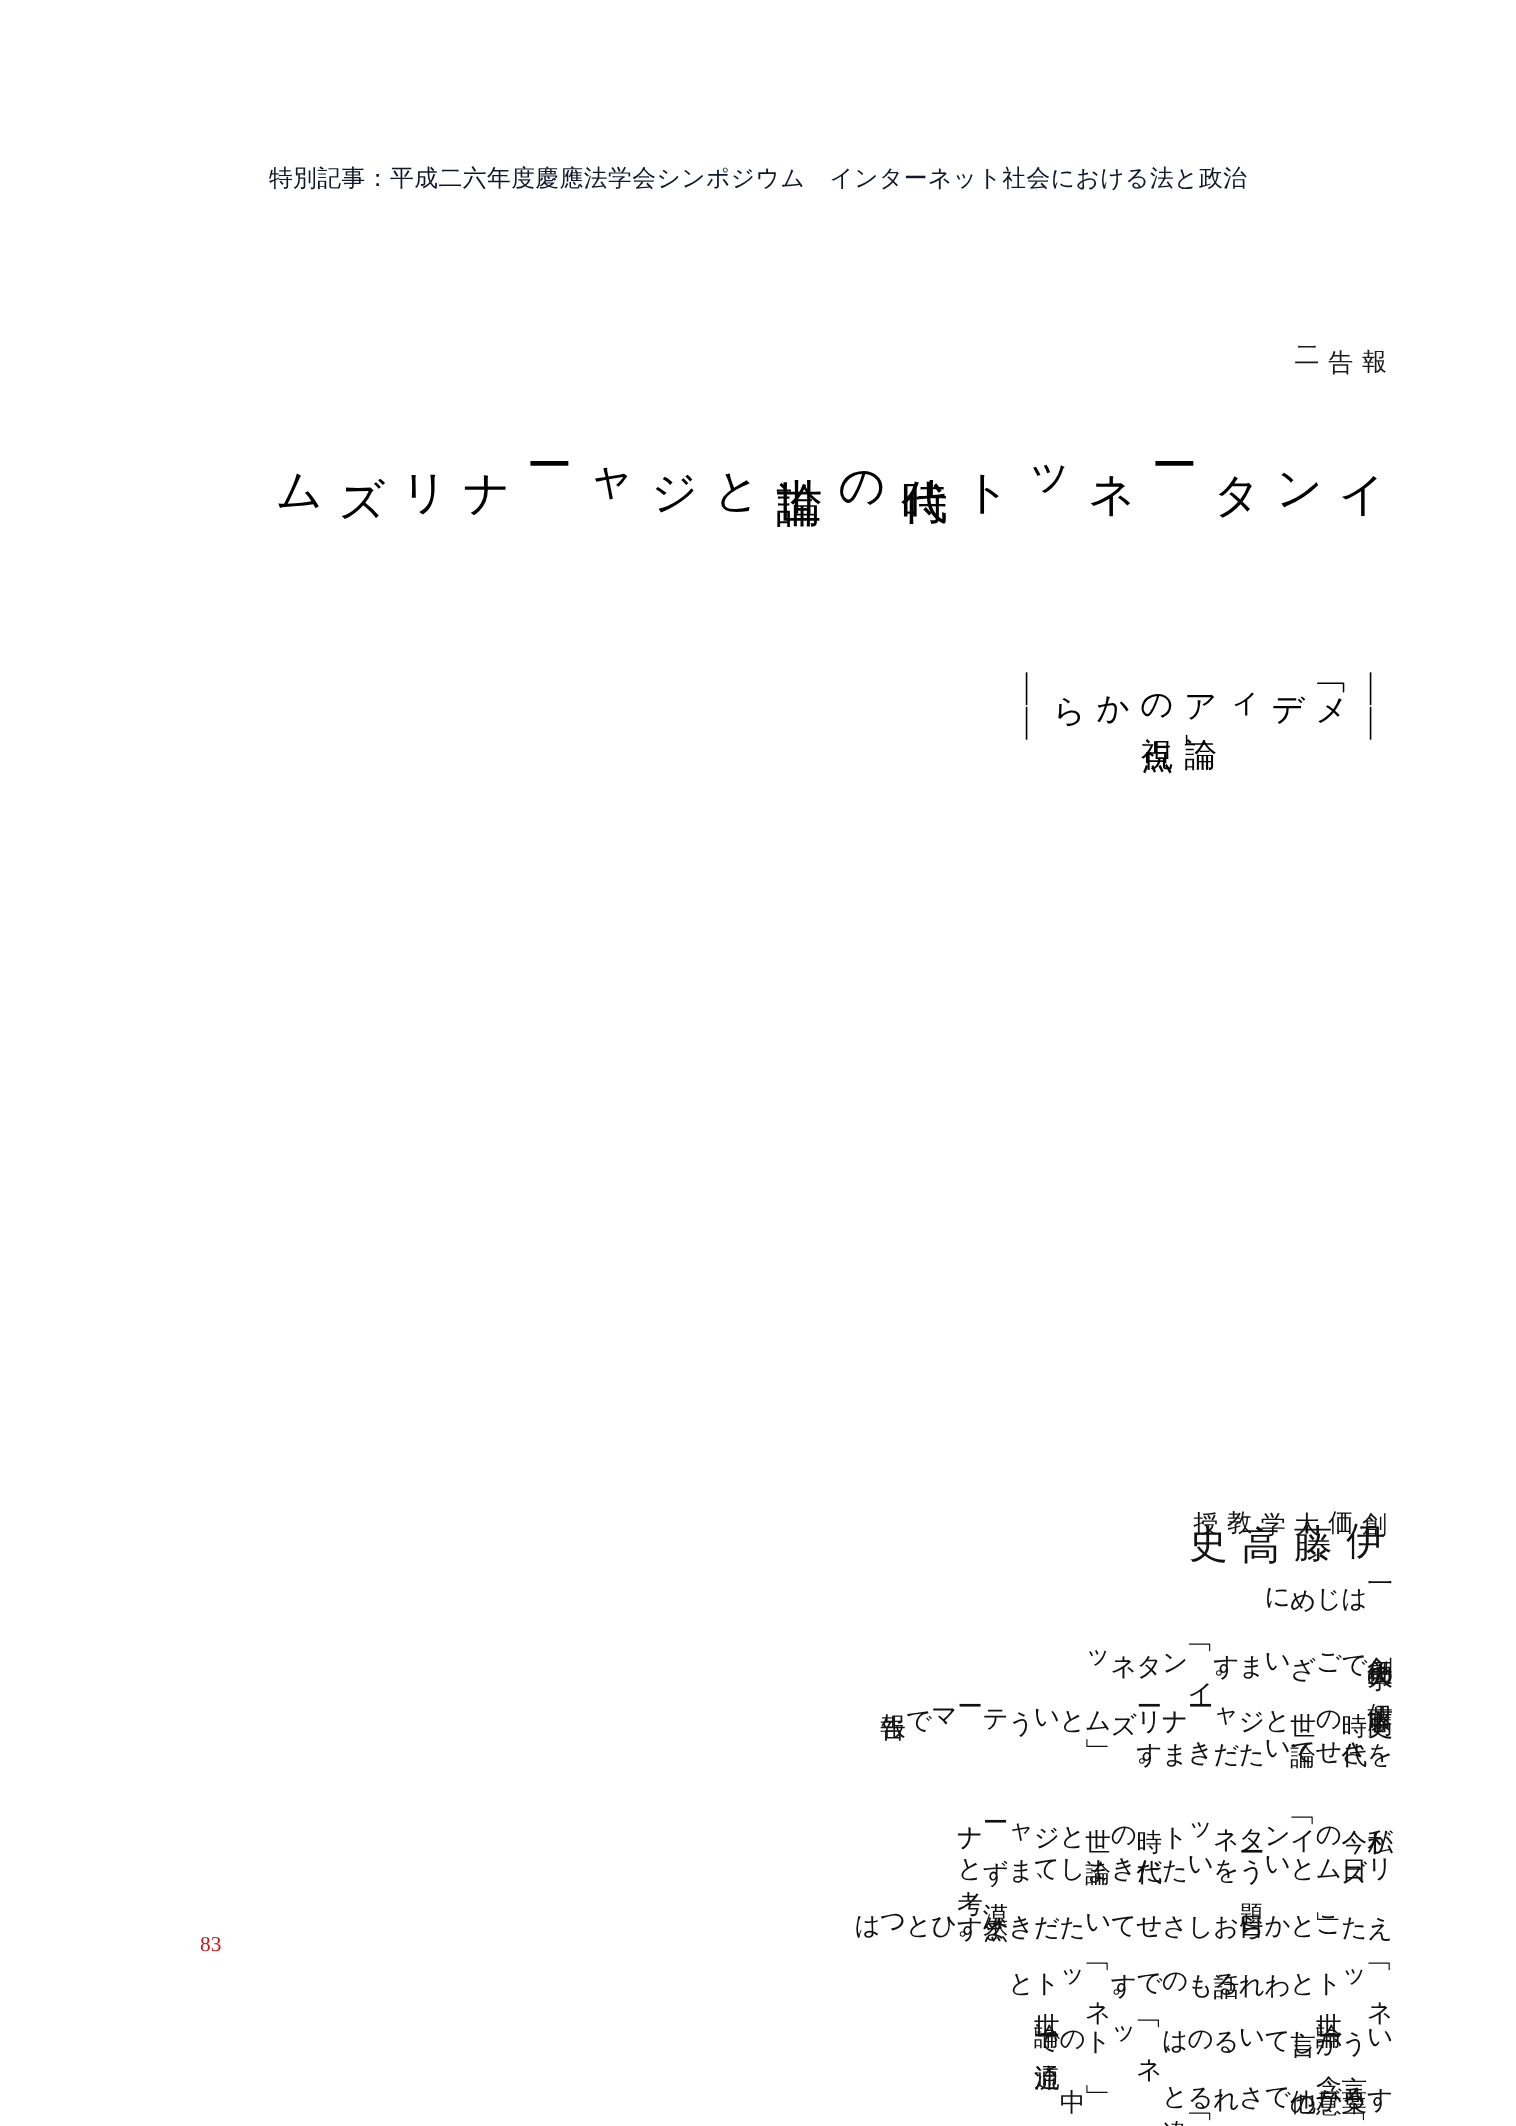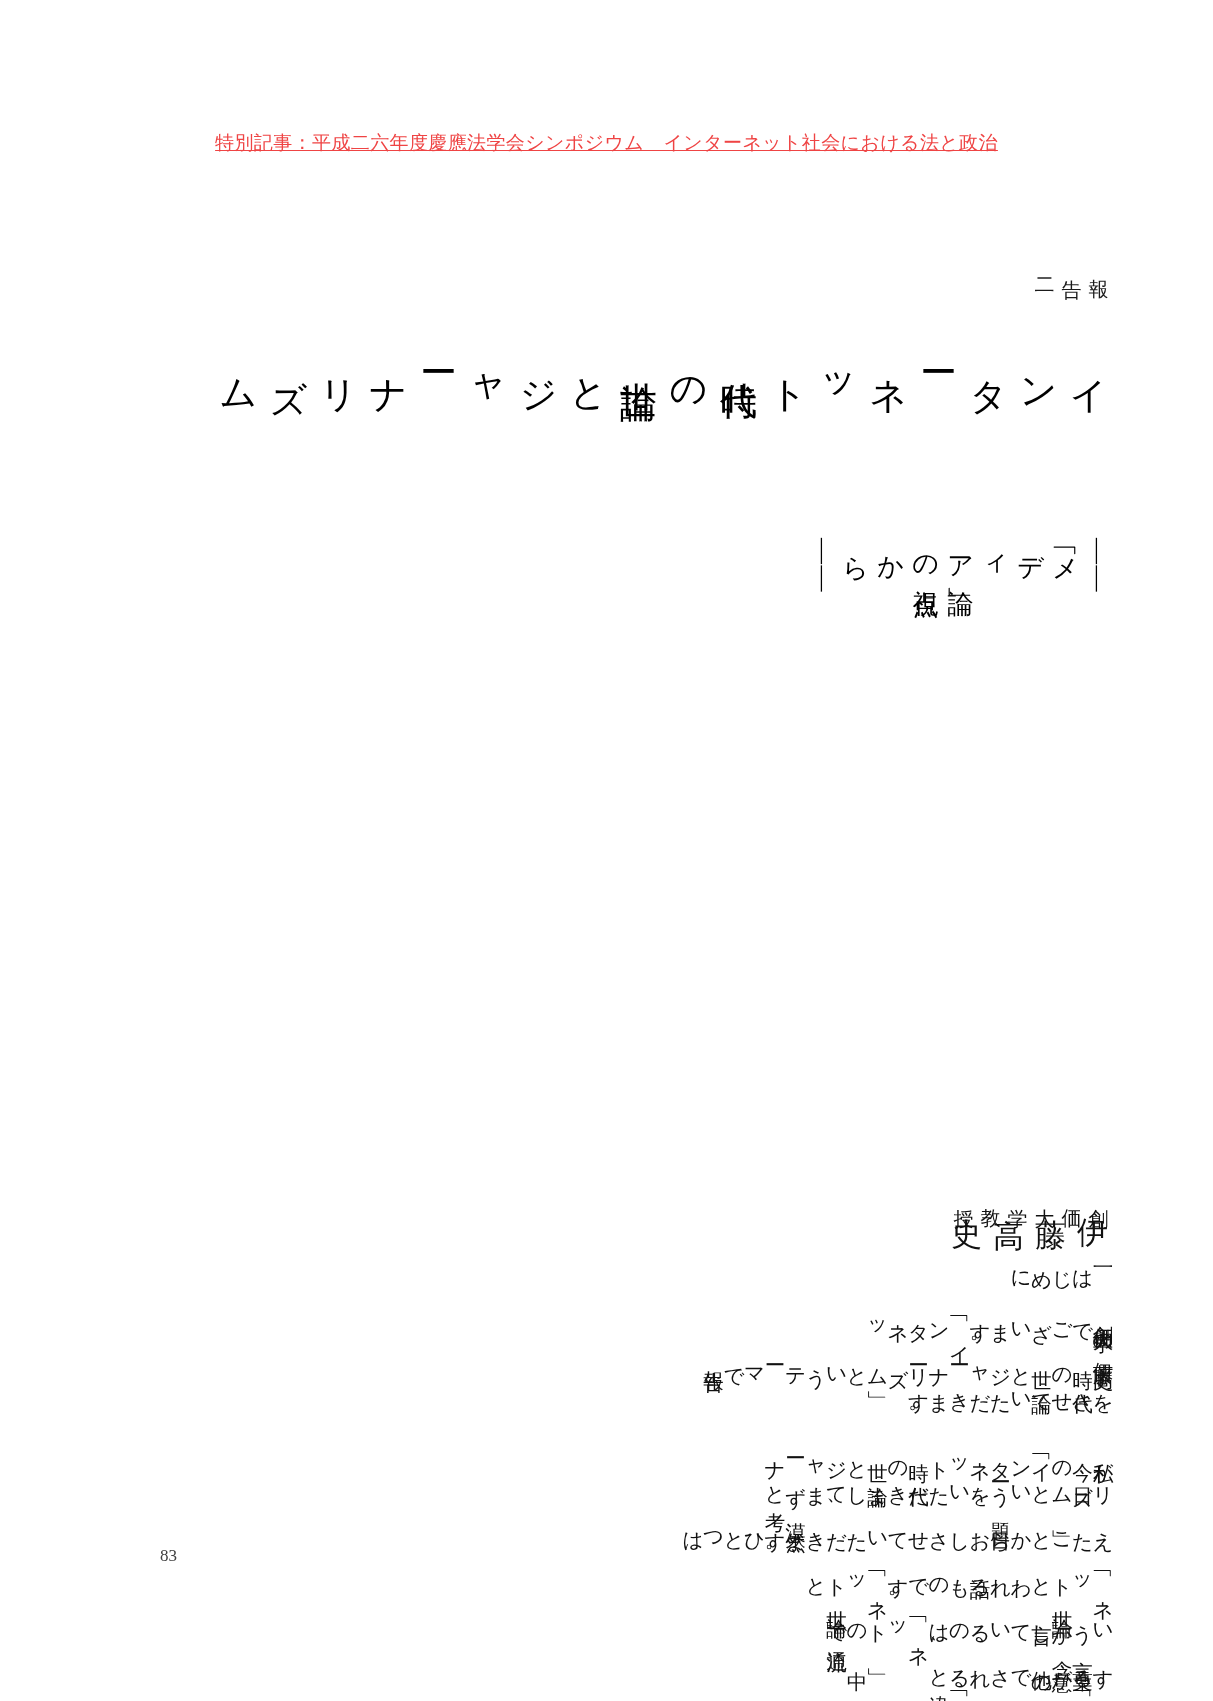--- a/index.html
+++ b/index.html
@@ -23,23 +23,22 @@
 
   
   .running-head {
     position: absolute;
     top: 130px;
     left: 0;
     width: 100%;
     text-align: center;
     font-size: 19px;
     letter-spacing: 0.02em;
-    color: #ef4444;
+    color: #0f172a;
     white-space: nowrap;
-    text-decoration: underline;
   }
 
   
   .vbody {
     position: absolute;
     top: 175px;
     right: 100px;
     left: 105px;
     bottom: 205px;
     writing-mode: vertical-rl;
@@ -148,21 +147,21 @@
     align-items: flex-start;
     height: 100%;
   }
 
   
   .folio {
     position: absolute;
     left: 160px;
     bottom: 135px;
     font-size: 17px;
-    color: #404040;
+    color: #b91c1c;
     font-family: "Liberation Serif", "DejaVu Serif", serif;
   }
 </style>
 </head>
 <body>
 
 <div class="page">
 
   <div class="running-head">特別記事：平成二六年度慶應法学会シンポジウム　インターネット社会における法と政治</div>
 

